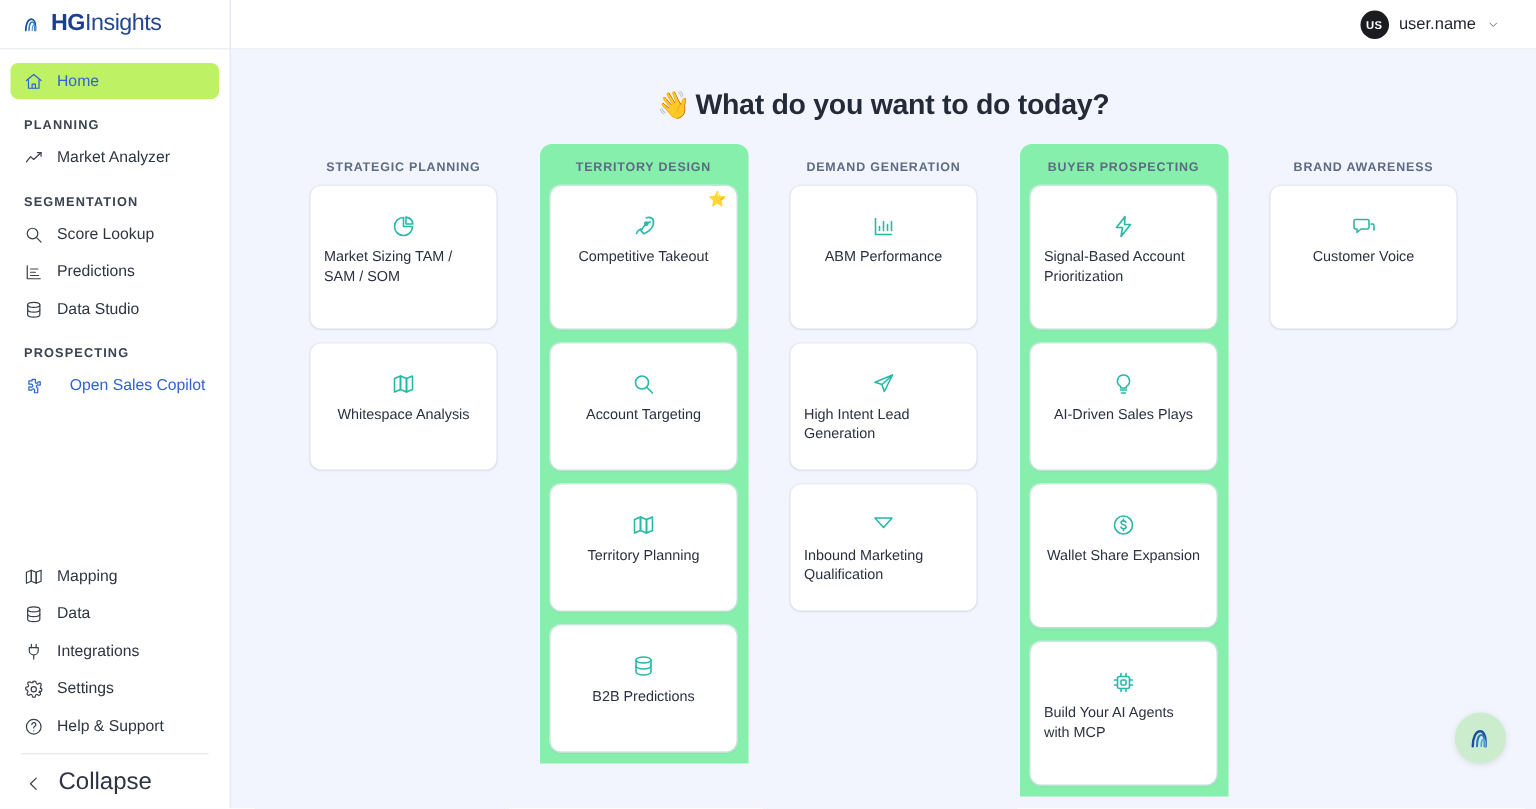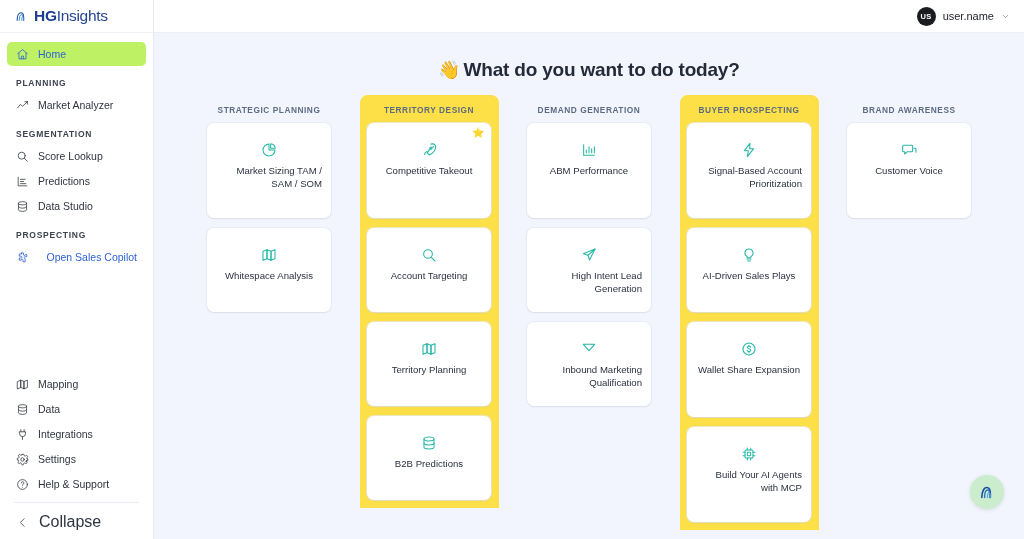--- a/index.html
+++ b/index.html
@@ -58,21 +58,21 @@
   }
 
   
   .main {
     flex: 1; background: #f2f5fd; height: 539px;
     display: flex; flex-direction: column; position: relative; overflow: hidden;
   }
   .topbar {
     height: 33px; background: #ffffff; border-bottom: 1px solid #eceff4;
     display: flex; align-items: center; justify-content: flex-end;
-    padding-right: 14px; flex: 0 0 33px;
+    padding-right: 24px; flex: 0 0 33px;
   }
   .user-chip { display: flex; align-items: center; gap: 7px; cursor: pointer; }
   .avatar {
     width: 19px; height: 19px; border-radius: 50%; background: #1b1c20;
     color: #fff; font-size: 7.5px; font-weight: 700;
     display: flex; align-items: center; justify-content: center; letter-spacing: 0.3px;
   }
   .user-name { font-size: 11px; color: #23262e; }
   .caret { width: 9px; height: 9px; stroke: #5c6370; stroke-width: 1.6; fill: none;
            stroke-linecap: round; stroke-linejoin: round; }
@@ -87,39 +87,39 @@
 
   .grid-wrap {
     display: flex; justify-content: center; gap: 21px;
     margin-top: 14px; padding: 0 6px;
   }
   .col { width: 139px; display: flex; flex-direction: column; align-items: center; }
   .col-band {
     width: 139px; border-radius: 8px 8px 0 0; padding-top: 2px;
     display: flex; flex-direction: column; align-items: center;
   }
-  .col-band.shade { background: #fde047; }
+  .col-band.shade { background: #86efac; }
   .col-head {
     font-size: 8.3px; font-weight: 700; letter-spacing: 0.55px;
     color: #5d6b82; text-transform: uppercase; text-align: center;
     height: 26px; display: flex; align-items: center; justify-content: center;
   }
   .cards { display: flex; flex-direction: column; gap: 10px; width: 124px; padding-bottom: 8px; }
 
   .card {
     background: #ffffff; border-radius: 7px; width: 124px; min-height: 84px;
     box-shadow: 0 1px 2px rgba(32,46,82,0.07), 0 0 0 1px rgba(228,233,244,0.7);
     display: flex; flex-direction: column; align-items: center;
     padding: 18px 9px 10px 9px; position: relative; cursor: pointer;
   }
   .card-icon { margin-bottom: 7px; height: 17px; display: flex; align-items: center; }
   .card-icon svg { width: 16px; height: 16px; stroke: #27b8a6; stroke-width: 1.6;
                    fill: none; stroke-linecap: round; stroke-linejoin: round; }
   .card-label {
-    font-size: 9.6px; color: #2b3140; text-align: right; line-height: 1.33; font-weight: 400;
+    font-size: 9.6px; color: #2b3140; text-align: left; line-height: 1.33; font-weight: 400;
   }
   .star { position: absolute; top: 5px; right: 6px; font-size: 10px; line-height: 1; }
 
   
   .card.h84 { height: 84px; }
   .card.h95 { height: 95px; }
 
   .fab {
     position: absolute; right: 20px; bottom: 30px;
     width: 34px; height: 34px; border-radius: 50%;

